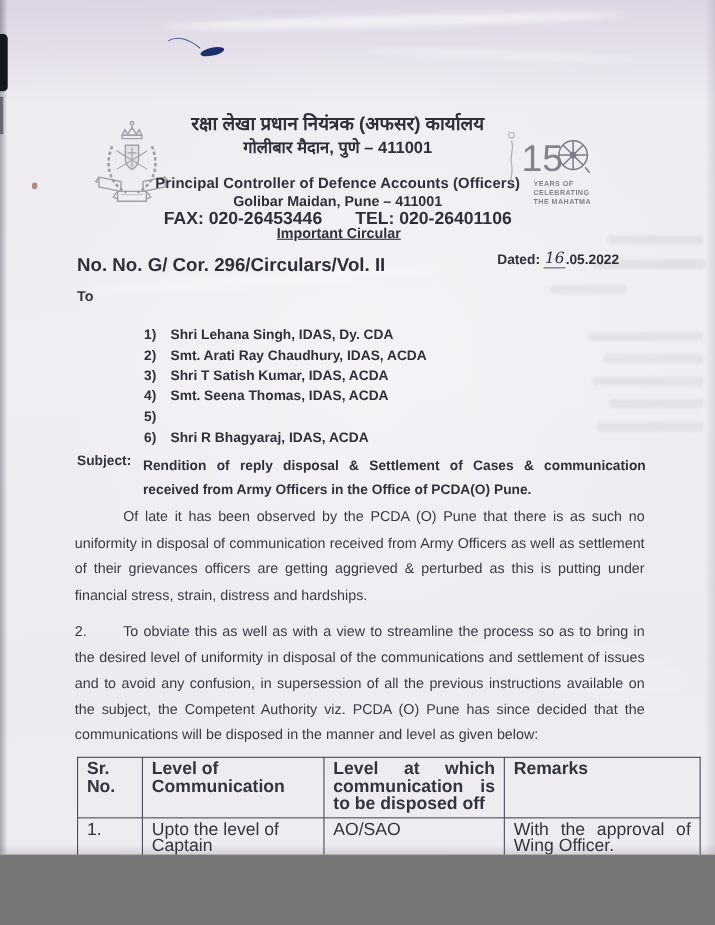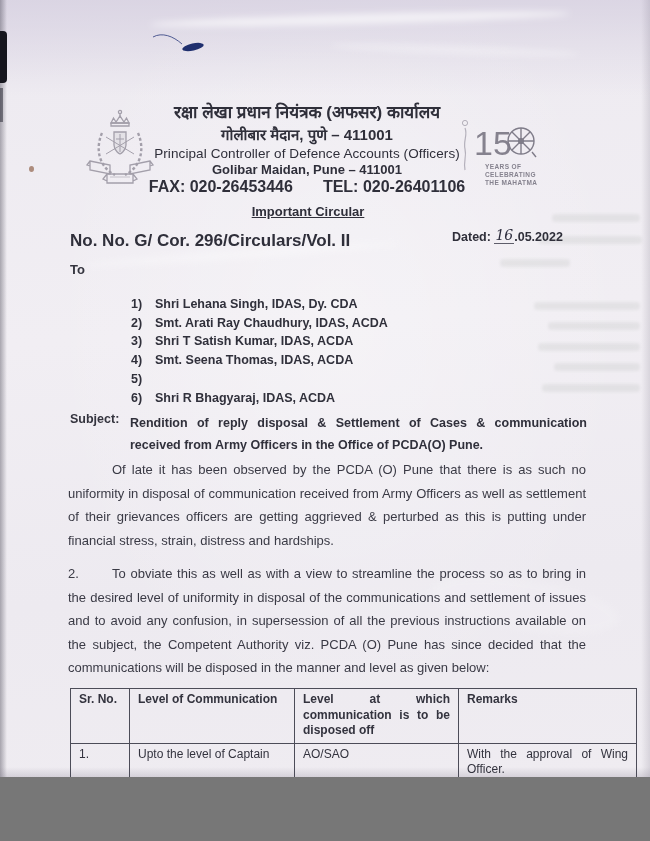--- a/index.html
+++ b/index.html
@@ -27,21 +27,21 @@
     background:linear-gradient(to top, rgba(120,114,132,.22), rgba(120,114,132,0)); }
   .speck { left:29px; top:166px; width:5px; height:6px; background:#8a5a40;
     border-radius:50%; opacity:.65; filter:blur(.4px); }
   .bt { position:absolute; background:#6f7d6f; opacity:.10; filter:blur(1.6px);
     border-radius:4px; height:8px; }
 
   
   .header-text { left:140px; top:101px; width:334px; text-align:center; color:#2f2f3a; }
   .h-hi1 { font-size:17px; font-weight:bold; line-height:23px; }
   .h-hi2 { font-size:15px; font-weight:bold; line-height:21px; }
-  .h-en1 { font-size:13.5px; font-weight:normal; line-height:17px; letter-spacing:.1px; }
+  .h-en1 { font-size:13.5px; font-weight:bold; line-height:17px; letter-spacing:.1px;margin-top:13px; }
   .h-en2 { font-size:13px; font-weight:bold; line-height:16px; }
   .h-contact { font-size:16px; font-weight:bold; line-height:18px;
     display:flex; justify-content:center; gap:30px; }
 
   .circ-title { left:0; top:204px; width:616px; text-align:center;
     font-weight:bold; font-size:13px; text-decoration:underline; color:#2f2f3a; }
 
   .ref-no { left:70px; top:231px; font-size:17px; font-weight:bold; color:#2f2f3a; }
   .date-line { left:452px; top:228px; font-size:12.5px; font-weight:bold; color:#2f2f3a; }
   .hand { font-family:"DejaVu Serif", serif; font-style:italic; font-weight:normal;
@@ -60,21 +60,21 @@
     line-height:22px; text-align:justify; color:#30303b; }
 
   .body-para { font-size:13px; line-height:23.5px; text-align:justify; color:#3a3a45; }
   .para1 { left:68px; top:458px; width:518px; text-indent:44px; }
   .para2-wrap { left:68px; top:562px; width:518px; }
   .para2-num { position:absolute; left:0; top:0; font-size:13px; color:#3a3a45; }
   .para2-text { text-indent:44px; }
 
   
   table.disposal { position:absolute; left:70px; top:688px; width:498px;
-    border-collapse:collapse; font-size:12px; color:#33333e; table-layout:fixed; }
+    border-collapse:collapse; font-size:16px; color:#33333e; table-layout:fixed; }
   .disposal th, .disposal td { border:1.3px solid #4c4c58; padding:3px 8px 4px 8px;
     vertical-align:top; text-align:left; line-height:15.5px; font-weight:normal; }
   .disposal th { font-weight:bold; }
   .disposal .justify { text-align:justify; }
   .disposal .c1 { width:42px; } .disposal .c2 { width:148px; }
   .disposal .c3 { width:147px; } .disposal .c4 { width:161px; }
   .disposal td { height:42px; }
 
   
   .footer-url { left:0; top:808px; width:616px; text-align:right;

